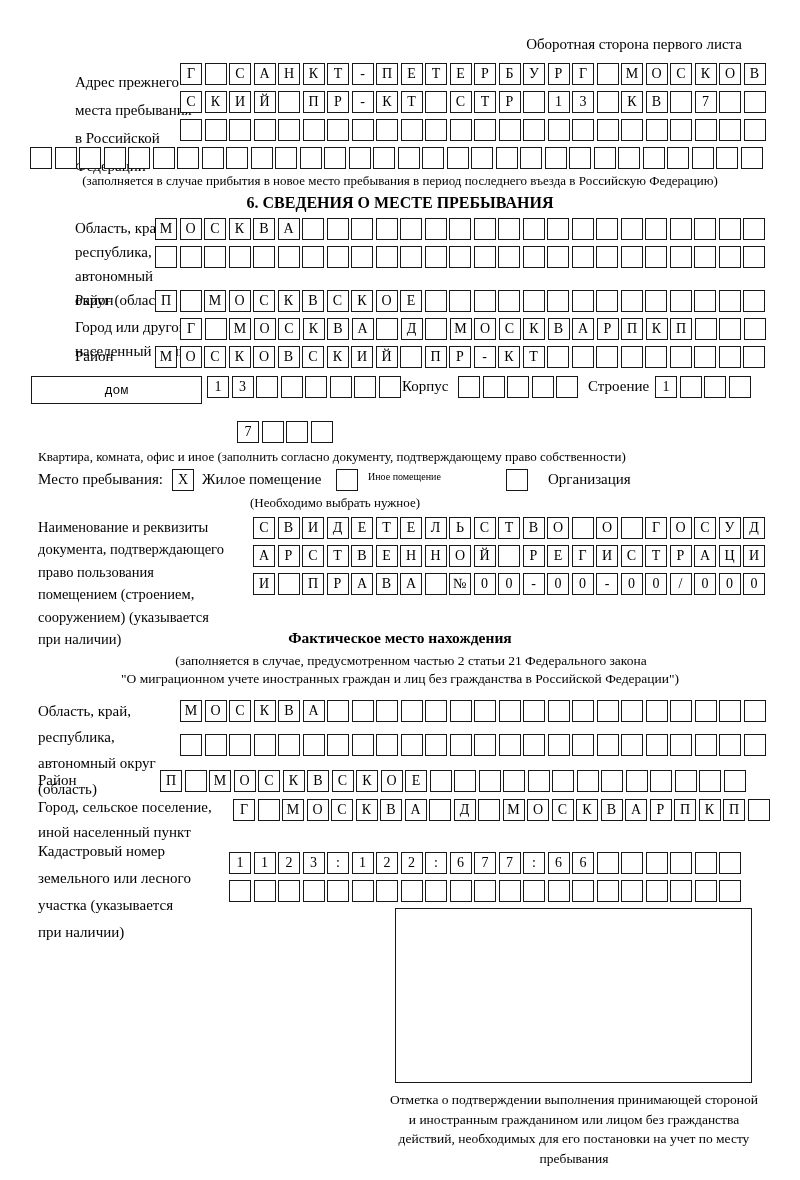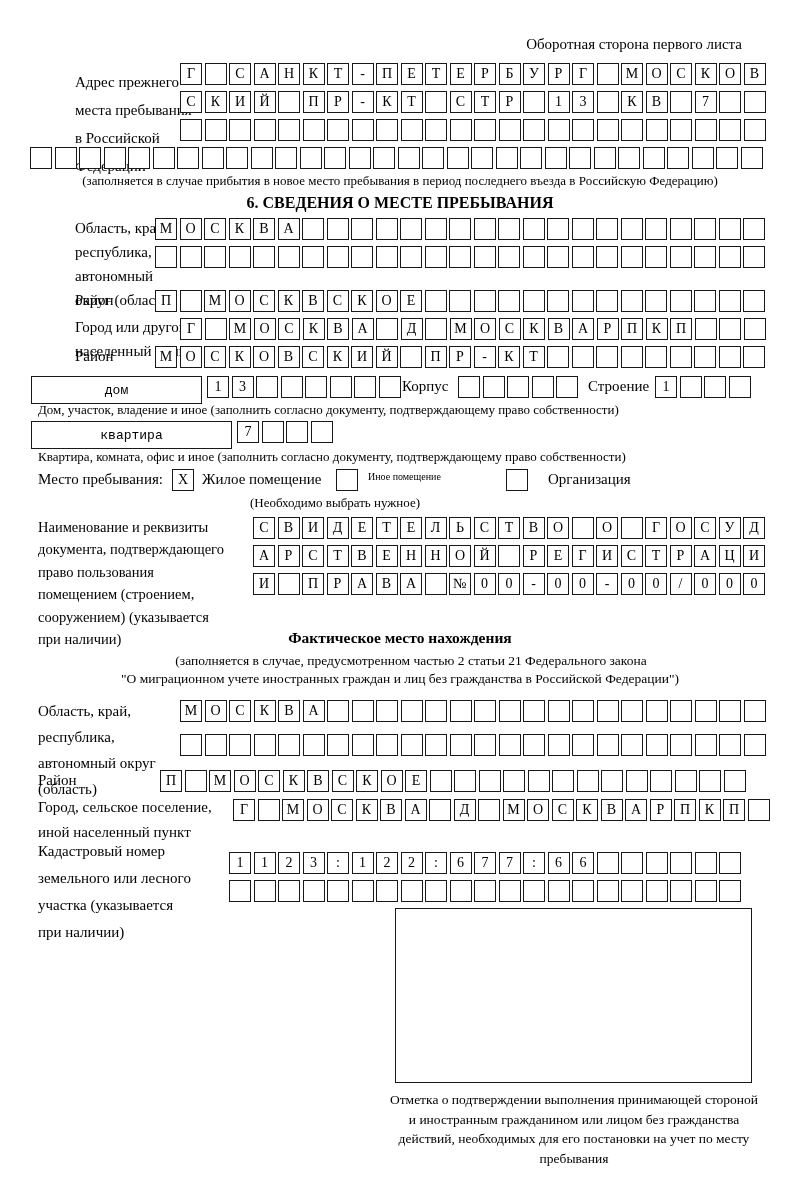--- a/index.html
+++ b/index.html
@@ -307,23 +307,21 @@
       <span class="cell"></span>
       <span class="cell"></span>
     </div>
   <div class="abs" style="left:588px;top:378px;font-size:15px;">Строение</div>
   <div class="cellrow" style="left:655px;top:376px;">
       <span class="cell">1</span>
       <span class="cell"></span>
       <span class="cell"></span>
       <span class="cell"></span>
     </div>
-  <div class="abs caption" style="left:38px;top:402px;">Дом, участок, владение и иное (заполнить согласно документу, подтверждающему право собственности)</div>
-
-  <div class="abs boxlabel" style="left:31px;top:421px;width:201px;">квартира</div>
+
   <div class="cellrow" style="left:237px;top:421px;">
       <span class="cell">7</span>
       <span class="cell"></span>
       <span class="cell"></span>
       <span class="cell"></span>
     </div>
   <div class="abs caption" style="left:38px;top:449px;">Квартира, комната, офис и иное (заполнить согласно документу, подтверждающему право собственности)</div>
 
   <div class="abs" style="left:38px;top:471px;font-size:15px;">Место пребывания:</div>
   <span class="cell abs" style="left:172px;top:469px;">X</span>

